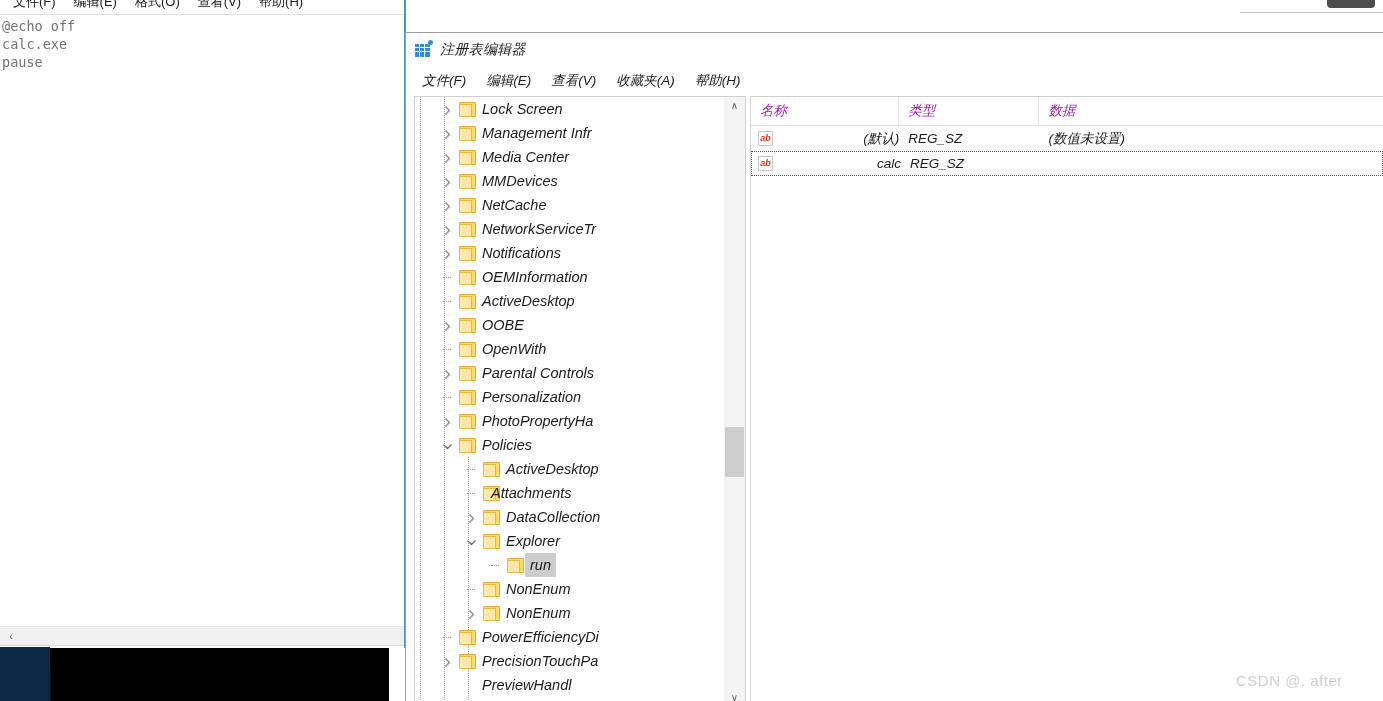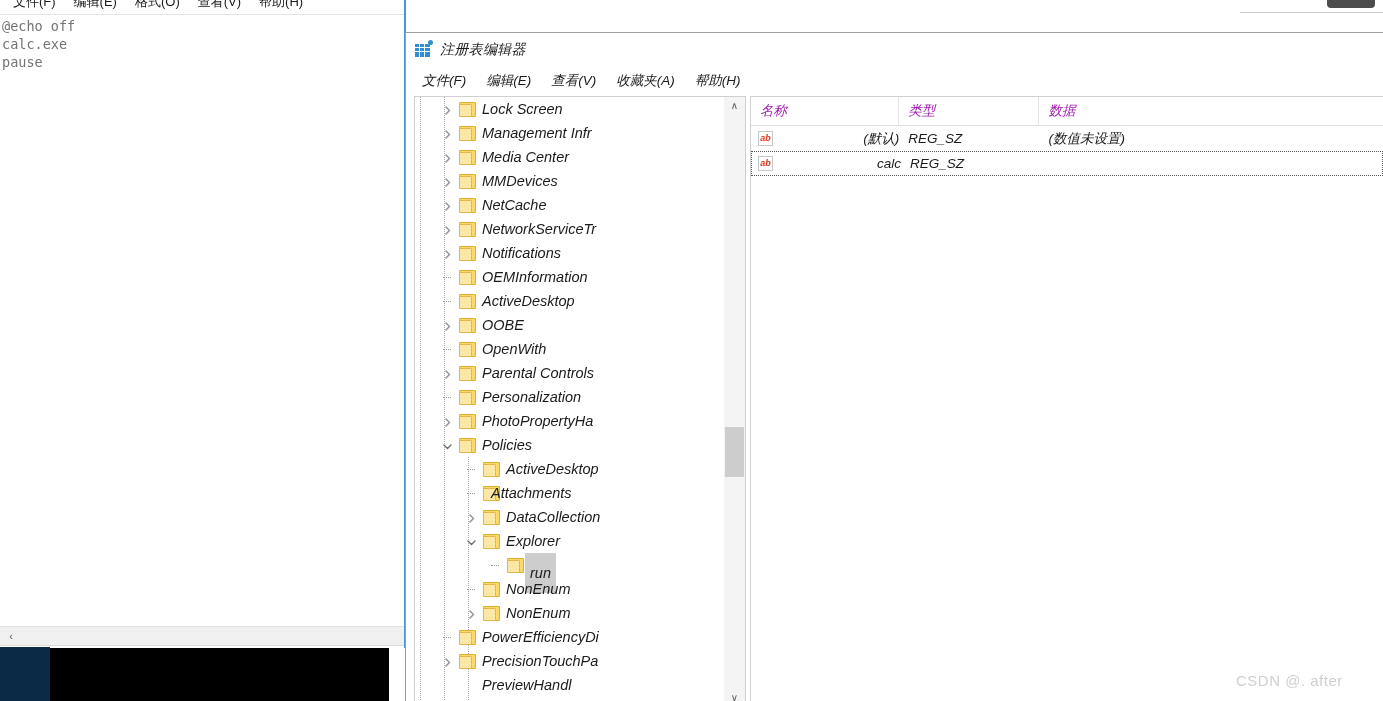--- a/index.html
+++ b/index.html
@@ -117,21 +117,21 @@
     background:#fdd96b;border:1px solid #e0ac31;box-sizing:border-box;border-radius:1px;
   }
   .folder .front{
     position:absolute;left:0;top:2px;width:13px;height:13px;
     background:#fde8a6;border:1px solid #e3b84a;box-sizing:border-box;border-radius:1px;
   }
   .tlabel{
     position:absolute;font-size:14.5px;color:#1b1b1b;line-height:24px;top:0;
   }
   .tlabel.sel{
-    background:#cdcdcd;padding:8px 5px;border-radius:1px;
+    background:#cdcdcd;padding:0 5px;border-radius:1px;
   }
   .guide{
     position:absolute;width:0;border-left:1px dotted #a8a8a8;top:0;bottom:0;
   }
   
   #tree-vscroll{
     position:absolute;right:0;top:0;width:21px;bottom:0;background:#ffffff;
     border-left:1px solid #ffffff;
   }
   #tree-vscroll .track{

